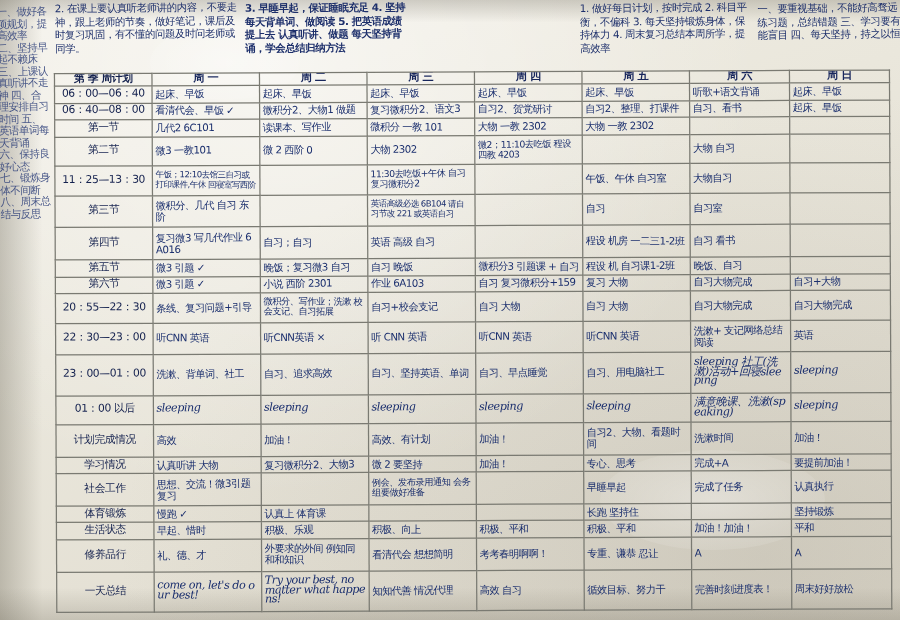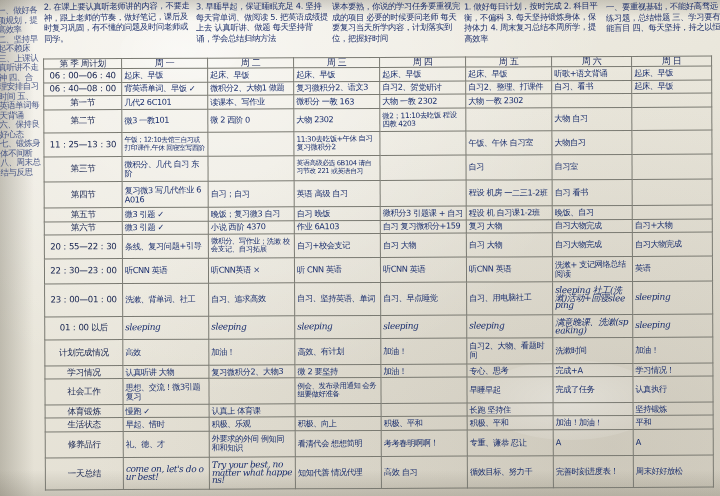--- a/index.html
+++ b/index.html
@@ -43,21 +43,21 @@
   }
 
   
   .top-notes{
     position:absolute;left:44px;top:1px;width:672px;height:56px;
     color:#1d2f6b;font-size:8.3px;line-height:10.5px;
     letter-spacing:-0.3px;
   }
   .tn-col{position:absolute;top:0;white-space:pre-wrap;word-break:break-all;}
   .tn1{left:0;width:150px;transform:rotate(-0.6deg);}
-  .tn2{left:152px;width:132px;transform:rotate(-0.4deg);}
+  .tn2{left:152px;width:132px;transform:rotate(-0.4deg);font-weight:bold;}
   .tn3{left:288px;width:128px;transform:rotate(-0.3deg);}
   .tn4{left:420px;width:138px;transform:rotate(-0.5deg);}
   .tn5{left:562px;width:150px;transform:rotate(-0.7deg);}
 
   
   .sheet{
     position:absolute;left:44px;top:57px;width:668px;height:432px;
     transform:rotate(-0.25deg);
   }
   table{
@@ -68,21 +68,21 @@
     border:1px solid #7a7a72;
     padding:0 2px;
     vertical-align:middle;
     font-size:8.2px;
     line-height:9px;
     color:#1b2f6e;
     overflow:hidden;
     letter-spacing:-0.4px;
   }
   th{
-    font-weight:normal;
+    font-weight:bold;
     font-size:9px;
     color:#17265c;
   }
   .rowlabel{
     text-align:center;
     color:#15224f;
     font-size:8.6px;
     letter-spacing:-0.3px;
   }
   .cell{
@@ -111,21 +111,20 @@
 <div class="shadow-left"></div>
 <div class="shadow-bottom"></div>
 <div class="blotch" style="left:120px;top:20px;"></div>
 <div class="blotch" style="left:480px;top:360px;width:180px;height:80px;"></div>
 
 <div class="margin-notes">一、做好各项规划，提高效率 二、坚持早起不赖床 三、上课认真听讲不走神 四、合理安排自习时间 五、英语单词每天背诵 六、保持良好心态 七、锻炼身体不间断 八、周末总结与反思</div>
 
 <div class="top-notes">
   <div class="tn-col tn1">2. 在课上要认真听老师讲的内容，不要走神，跟上老师的节奏，做好笔记，课后及时复习巩固，有不懂的问题及时问老师或同学。</div>
   <div class="tn-col tn2">3. 早睡早起，保证睡眠充足 4. 坚持每天背单词、做阅读 5. 把英语成绩提上去 认真听讲、做题 每天坚持背诵，学会总结归纳方法</div>
-  <div class="tn-col tn3">课本要熟，你说的学习任务要重视完成的项目 必要的时候要问老师 每天要复习当天所学内容，计划落实到位，把握好时间</div>
   <div class="tn-col tn4">1. 做好每日计划，按时完成 2. 科目平衡，不偏科 3. 每天坚持锻炼身体，保持体力 4. 周末复习总结本周所学，提高效率</div>
   <div class="tn-col tn5">一、要重视基础，不能好高骛远 二、多做练习题，总结错题 三、学习要有计划，不能盲目 四、每天坚持，持之以恒</div>
 </div>
 
 <div class="sheet">
   <table>
     <colgroup>
       <col style="width:78px">
       <col style="width:86px">
       <col style="width:86px">
@@ -153,33 +152,33 @@
           <td class="cell"><span class="j1">起床、早饭</span></td>
           <td class="cell"><span class="j2">起床、早饭</span></td>
           <td class="cell"><span class="j3">起床、早饭</span></td>
           <td class="cell"><span class="j1">起床、早饭</span></td>
           <td class="cell"><span class="j2">起床、早饭</span></td>
           <td class="cell"><span class="j3">听歌+语文背诵</span></td>
           <td class="cell"><span class="j1">起床、早饭</span></td>
         </tr>
         <tr>
           <td class="rowlabel">06：40—08：00</td>
-          <td class="cell"><span class="j2">背英语单词、早饭 ✓</span></td>
+          <td class="cell"><span class="j2">看清代会、早饭 ✓</span></td>
           <td class="cell"><span class="j3">微积分2、大物1 做题</span></td>
           <td class="cell"><span class="j1">复习微积分2、语文3</span></td>
           <td class="cell"><span class="j2">自习2、贺党研讨</span></td>
           <td class="cell"><span class="j3">自习2、整理、打课件</span></td>
           <td class="cell"><span class="j1">自习、看书</span></td>
           <td class="cell"><span class="j2">起床、早饭</span></td>
         </tr>
         <tr>
           <td class="rowlabel">第一节</td>
           <td class="cell"><span class="j3">几代2 6C101</span></td>
           <td class="cell"><span class="j1">读课本、写作业</span></td>
-          <td class="cell"><span class="j2">微积分 一教 163</span></td>
+          <td class="cell"><span class="j2">微积分 一教 101</span></td>
           <td class="cell"><span class="j3">大物 一教 2302</span></td>
           <td class="cell"><span class="j1">大物 一教 2302</span></td>
           <td class="cell"><span class="j2"></span></td>
           <td class="cell"><span class="j3"></span></td>
         </tr>
         <tr>
           <td class="rowlabel">第二节</td>
           <td class="cell"><span class="j1">微3 一教101</span></td>
           <td class="cell"><span class="j2">微 2 西阶 0</span></td>
           <td class="cell"><span class="j3">大物 2302</span></td>
@@ -224,21 +223,21 @@
           <td class="cell"><span class="j3">晚饭；复习微3 自习</span></td>
           <td class="cell"><span class="j1">自习 晚饭</span></td>
           <td class="cell"><span class="j2">微积分3 引题课 + 自习</span></td>
           <td class="cell"><span class="j3">程设 机 自习课1-2班</span></td>
           <td class="cell"><span class="j1">晚饭、自习</span></td>
           <td class="cell"><span class="j2"></span></td>
         </tr>
         <tr>
           <td class="rowlabel">第六节</td>
           <td class="cell"><span class="j3">微3 引题 ✓</span></td>
-          <td class="cell"><span class="j1">小说 西阶 4370</span></td>
+          <td class="cell"><span class="j1">小说 西阶 2301</span></td>
           <td class="cell"><span class="j2">作业 6A103</span></td>
           <td class="cell"><span class="j3">自习 复习微积分+159</span></td>
           <td class="cell"><span class="j1">复习 大物</span></td>
           <td class="cell"><span class="j2">自习大物完成</span></td>
           <td class="cell"><span class="j3">自习+大物</span></td>
         </tr>
         <tr>
           <td class="rowlabel">20：55—22：30</td>
           <td class="cell"><span class="j1">条线、复习问题+引导</span></td>
           <td class="cell small"><span class="j2">微积分、写作业；洗漱 校会支记、自习拓展</span></td>
@@ -289,21 +288,21 @@
           <td class="cell"><span class="j2">加油！</span></td>
         </tr>
         <tr>
           <td class="rowlabel">学习情况</td>
           <td class="cell"><span class="j3">认真听讲 大物</span></td>
           <td class="cell"><span class="j1">复习微积分2、大物3</span></td>
           <td class="cell"><span class="j2">微 2 要坚持</span></td>
           <td class="cell"><span class="j3">加油！</span></td>
           <td class="cell"><span class="j1">专心、思考</span></td>
           <td class="cell"><span class="j2">完成+A</span></td>
-          <td class="cell"><span class="j3">学习情况！</span></td>
+          <td class="cell"><span class="j3">要提前加油！</span></td>
         </tr>
         <tr>
           <td class="rowlabel">社会工作</td>
           <td class="cell"><span class="j1">思想、交流！微3引题 复习</span></td>
           <td class="cell"><span class="j2"></span></td>
           <td class="cell small"><span class="j3">例会、发布录用通知 会务组要做好准备</span></td>
           <td class="cell"><span class="j1"></span></td>
           <td class="cell"><span class="j2">早睡早起</span></td>
           <td class="cell"><span class="j3">完成了任务</span></td>
           <td class="cell"><span class="j1">认真执行</span></td>

